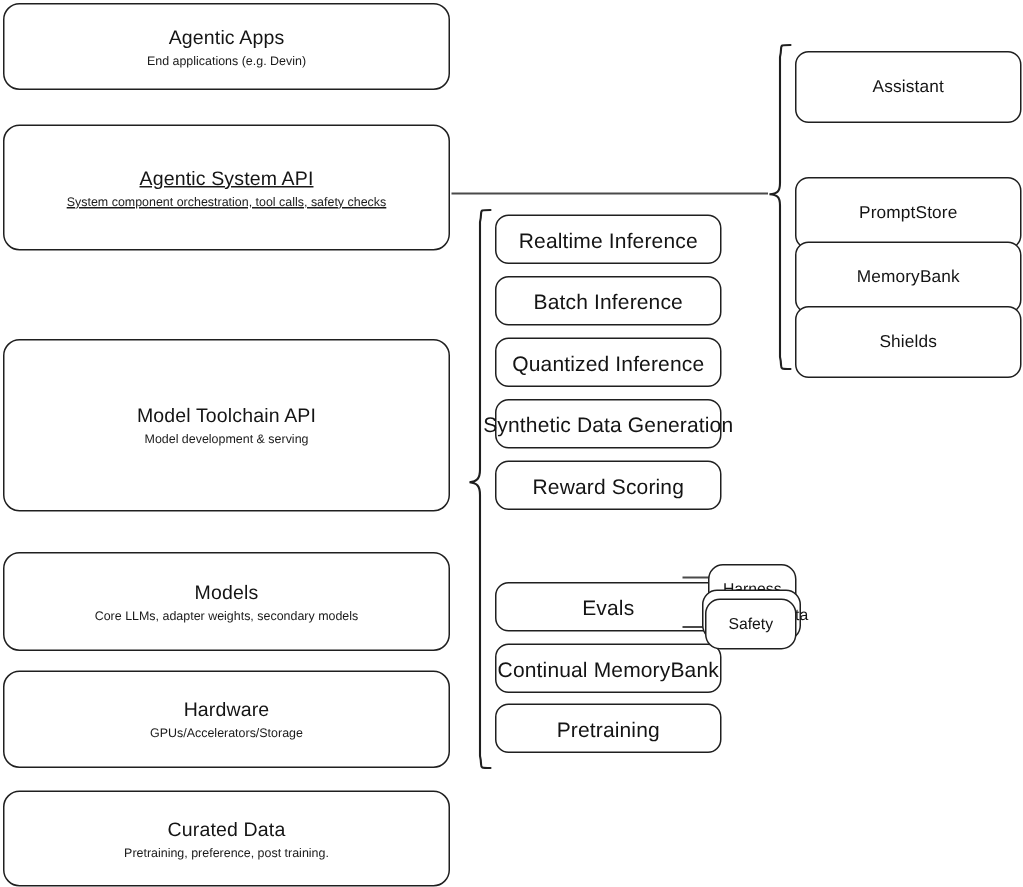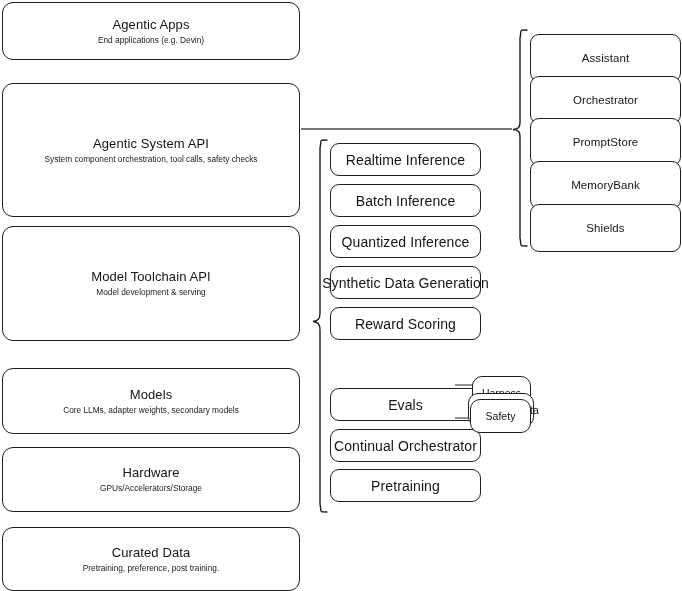--- a/index.html
+++ b/index.html
@@ -130,21 +130,21 @@
 
     <path d="M 455 385 L 478 385" stroke="#4a4a4a" stroke-width="1.2" fill="none"></path>
     <path d="M 455 418 L 478 418" stroke="#4a4a4a" stroke-width="1.2" fill="none"></path>
   </svg>
 
   <div class="node stack-node" style="top:2px;height:58px;">
     <div class="title">Agentic Apps</div>
     <div class="subtitle">End applications (e.g. Devin)</div>
   </div>
 
-  <div class="node stack-node" style="top:83px;height:134px;">
+  <div class="node stack-node" style="top:83px;height:84px;text-decoration:underline;">
     <div class="title">Agentic System API</div>
     <div class="subtitle">System component orchestration, tool calls, safety checks</div>
   </div>
 
   <div class="node stack-node" style="top:226px;height:115px;">
     <div class="title">Model Toolchain API</div>
     <div class="subtitle">Model development &amp; serving</div>
   </div>
 
   <div class="node stack-node" style="top:368px;height:66px;">
@@ -174,42 +174,39 @@
   <div class="node mid-node" style="top:266px;">
     <div class="title">Synthetic Data Generation</div>
   </div>
   <div class="node mid-node" style="top:307px;">
     <div class="title">Reward Scoring</div>
   </div>
   <div class="node mid-node" style="top:388px;">
     <div class="title">Evals</div>
   </div>
   <div class="node mid-node" style="top:429px;">
-    <div class="title">Continual Orchestrator</div>
+    <div class="title">Continual MemoryBank</div>
   </div>
   <div class="node mid-node" style="top:469px;">
     <div class="title">Pretraining</div>
   </div>
 
   <div class="pill" style="left:472px;top:376px;width:59px;">
     <span>Harness</span>
   </div>
   <div class="pill" style="left:468px;top:393px;width:66px;padding-left:33px;">
     <span>EvalData</span>
   </div>
   <div class="pill" style="left:470px;top:399px;width:61px;">
     <span>Safety</span>
   </div>
 
   <div class="node right-node" style="top:34px;">
     <div class="title">Assistant</div>
   </div>
-  <div class="node right-node" style="top:76px;">
-    <div class="title">Orchestrator</div>
-  </div>
   <div class="node right-node" style="top:118px;">
     <div class="title">PromptStore</div>
   </div>
   <div class="node right-node" style="top:161px;">
     <div class="title">MemoryBank</div>
   </div>
   <div class="node right-node" style="top:204px;">
     <div class="title">Shields</div>
   </div>
 

